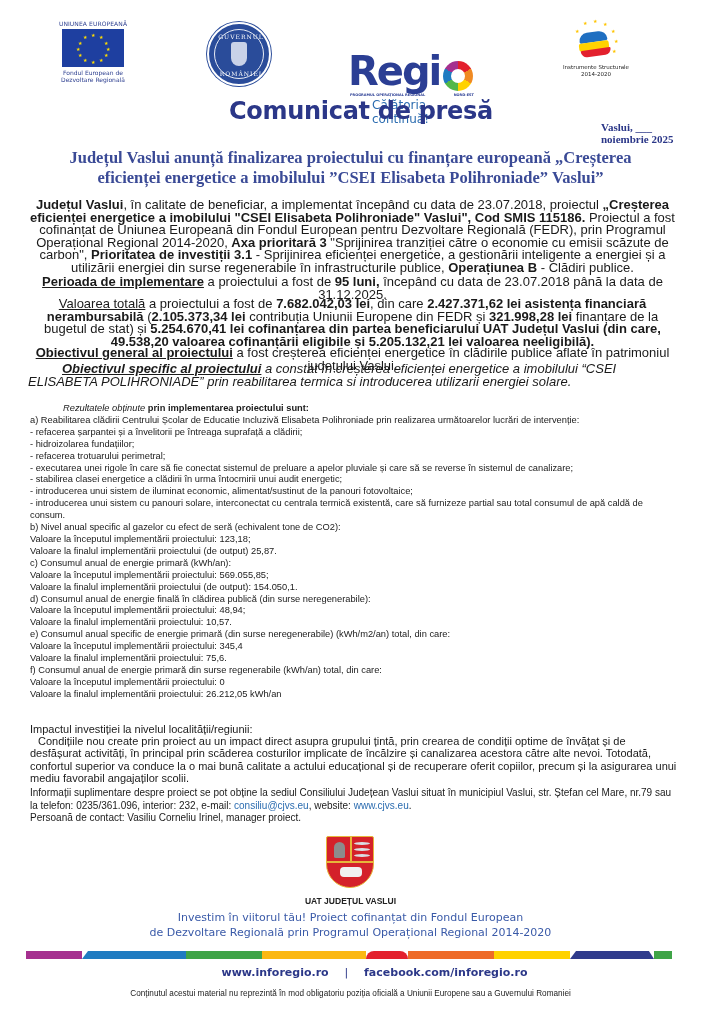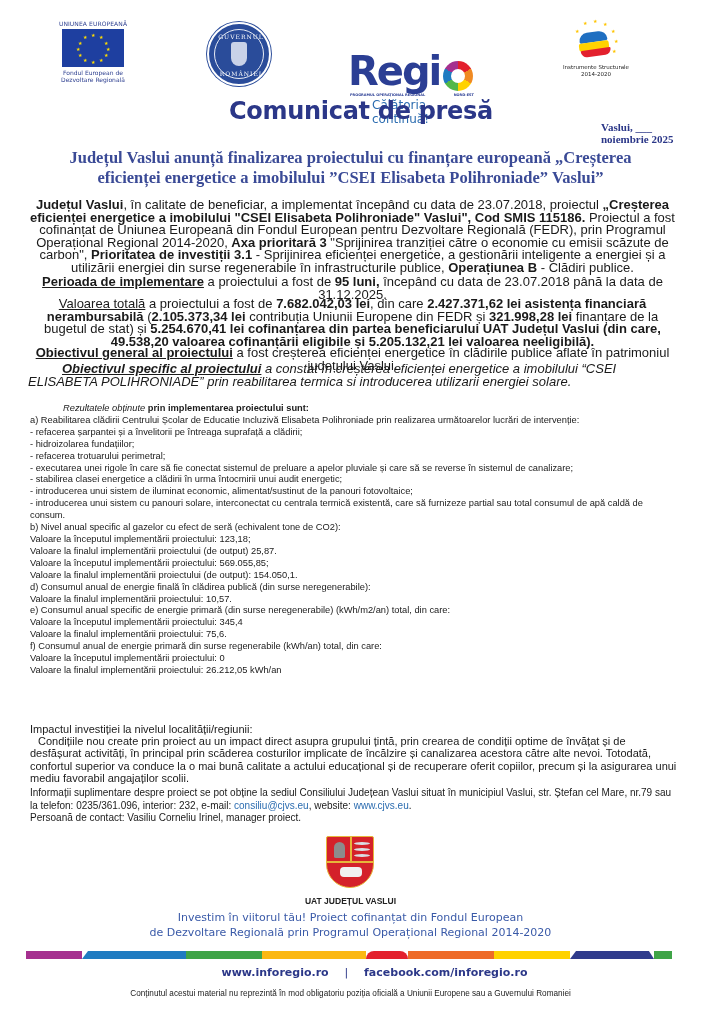--- a/index.html
+++ b/index.html
@@ -171,24 +171,26 @@
   <div>- refacerea trotuarului perimetral;</div>
   <div>- executarea unei rigole în care să fie conectat sistemul de preluare a apelor pluviale și care să se reverse în sistemul de canalizare;</div>
   <div>- stabilirea clasei energetice a clădirii în urma întocmirii unui audit energetic;</div>
   <div>- introducerea unui sistem de iluminat economic, alimentat/sustinut de la panouri fotovoltaice;</div>
   <div>- introducerea unui sistem cu panouri solare, interconectat cu centrala termică existentă, care să furnizeze partial sau total consumul de apă caldă de consum.</div>
 
   <div>b) Nivel anual specific al gazelor cu efect de seră (echivalent tone de CO2):</div>
   <div>Valoare la începutul implementării proiectului: 123,18;</div>
   <div>Valoare la finalul implementării proiectului (de output) 25,87.</div>
 
+  <div>c) Consumul anual de energie primară (kWh/an):</div>
   <div>Valoare la începutul implementării proiectului: 569.055,85;</div>
   <div>Valoare la finalul implementării proiectului (de output): 154.050,1.</div>
 
   <div>d) Consumul anual de energie finală în clădirea publică (din surse neregenerabile):</div>
+  <div>Valoare la începutul implementării proiectului: 48,94;</div>
   <div>Valoare la finalul implementării proiectului: 10,57.</div>
 
   <div>e) Consumul anual specific de energie primară (din surse neregenerabile) (kWh/m2/an) total, din care:</div>
   <div>Valoare la începutul implementării proiectului: 345,4</div>
   <div>Valoare la finalul implementării proiectului: 75,6.</div>
 
   <div>f) Consumul anual de energie primară din surse regenerabile (kWh/an) total, din care:</div>
   <div>Valoare la începutul implementării proiectului: 0</div>
   <div>Valoare la finalul implementării proiectului: 26.212,05 kWh/an</div>
 </div>

